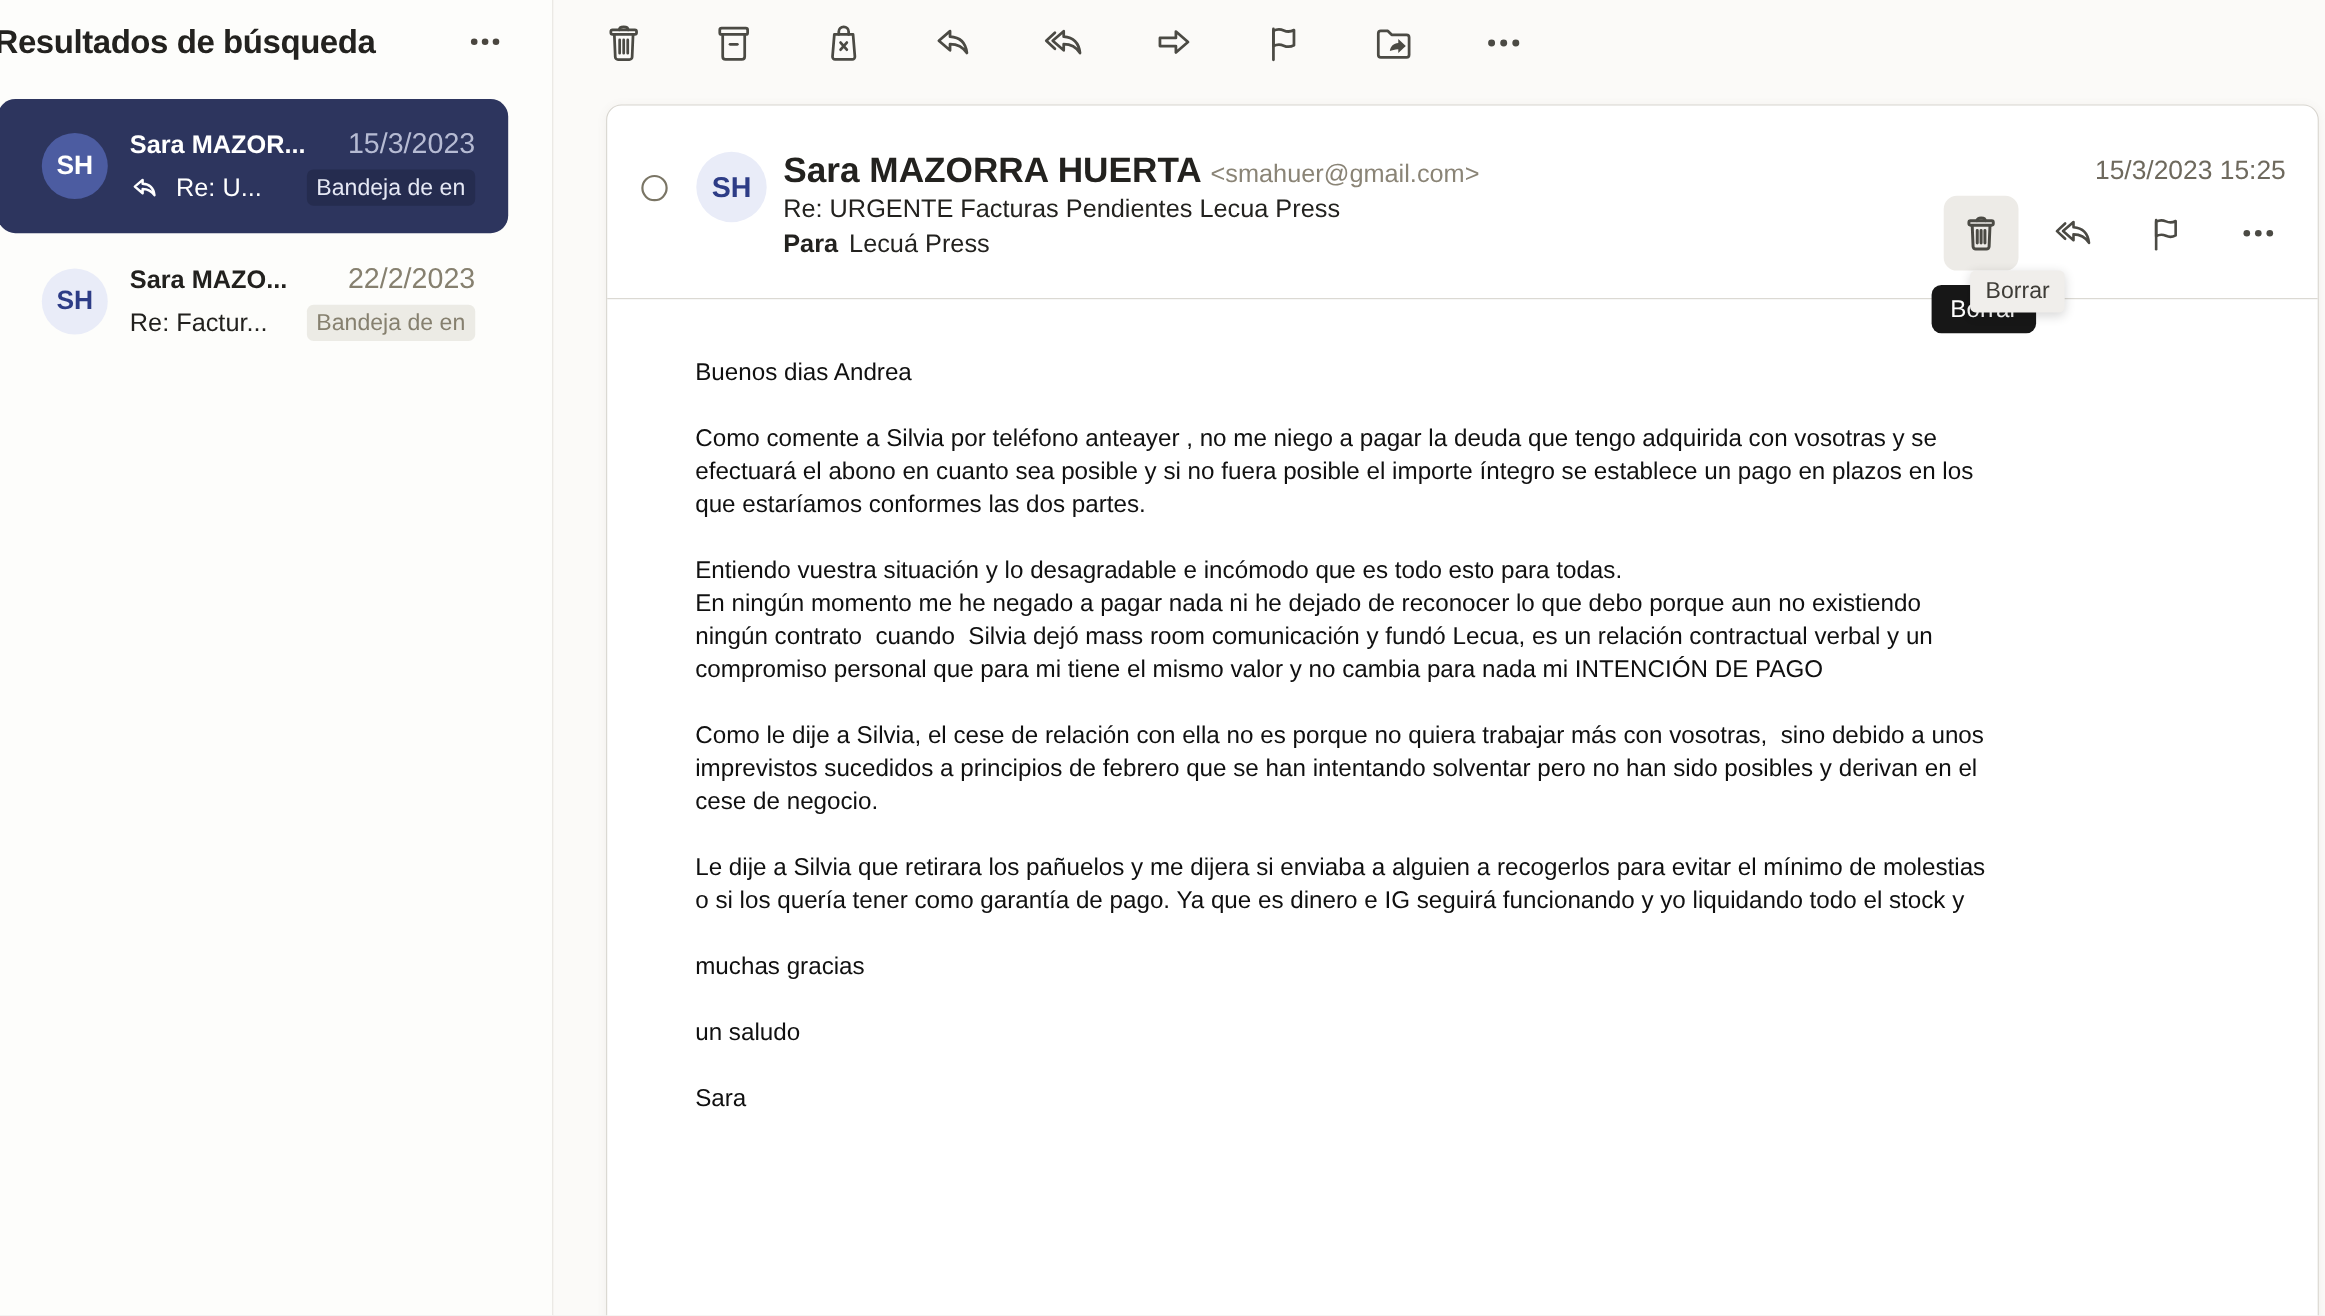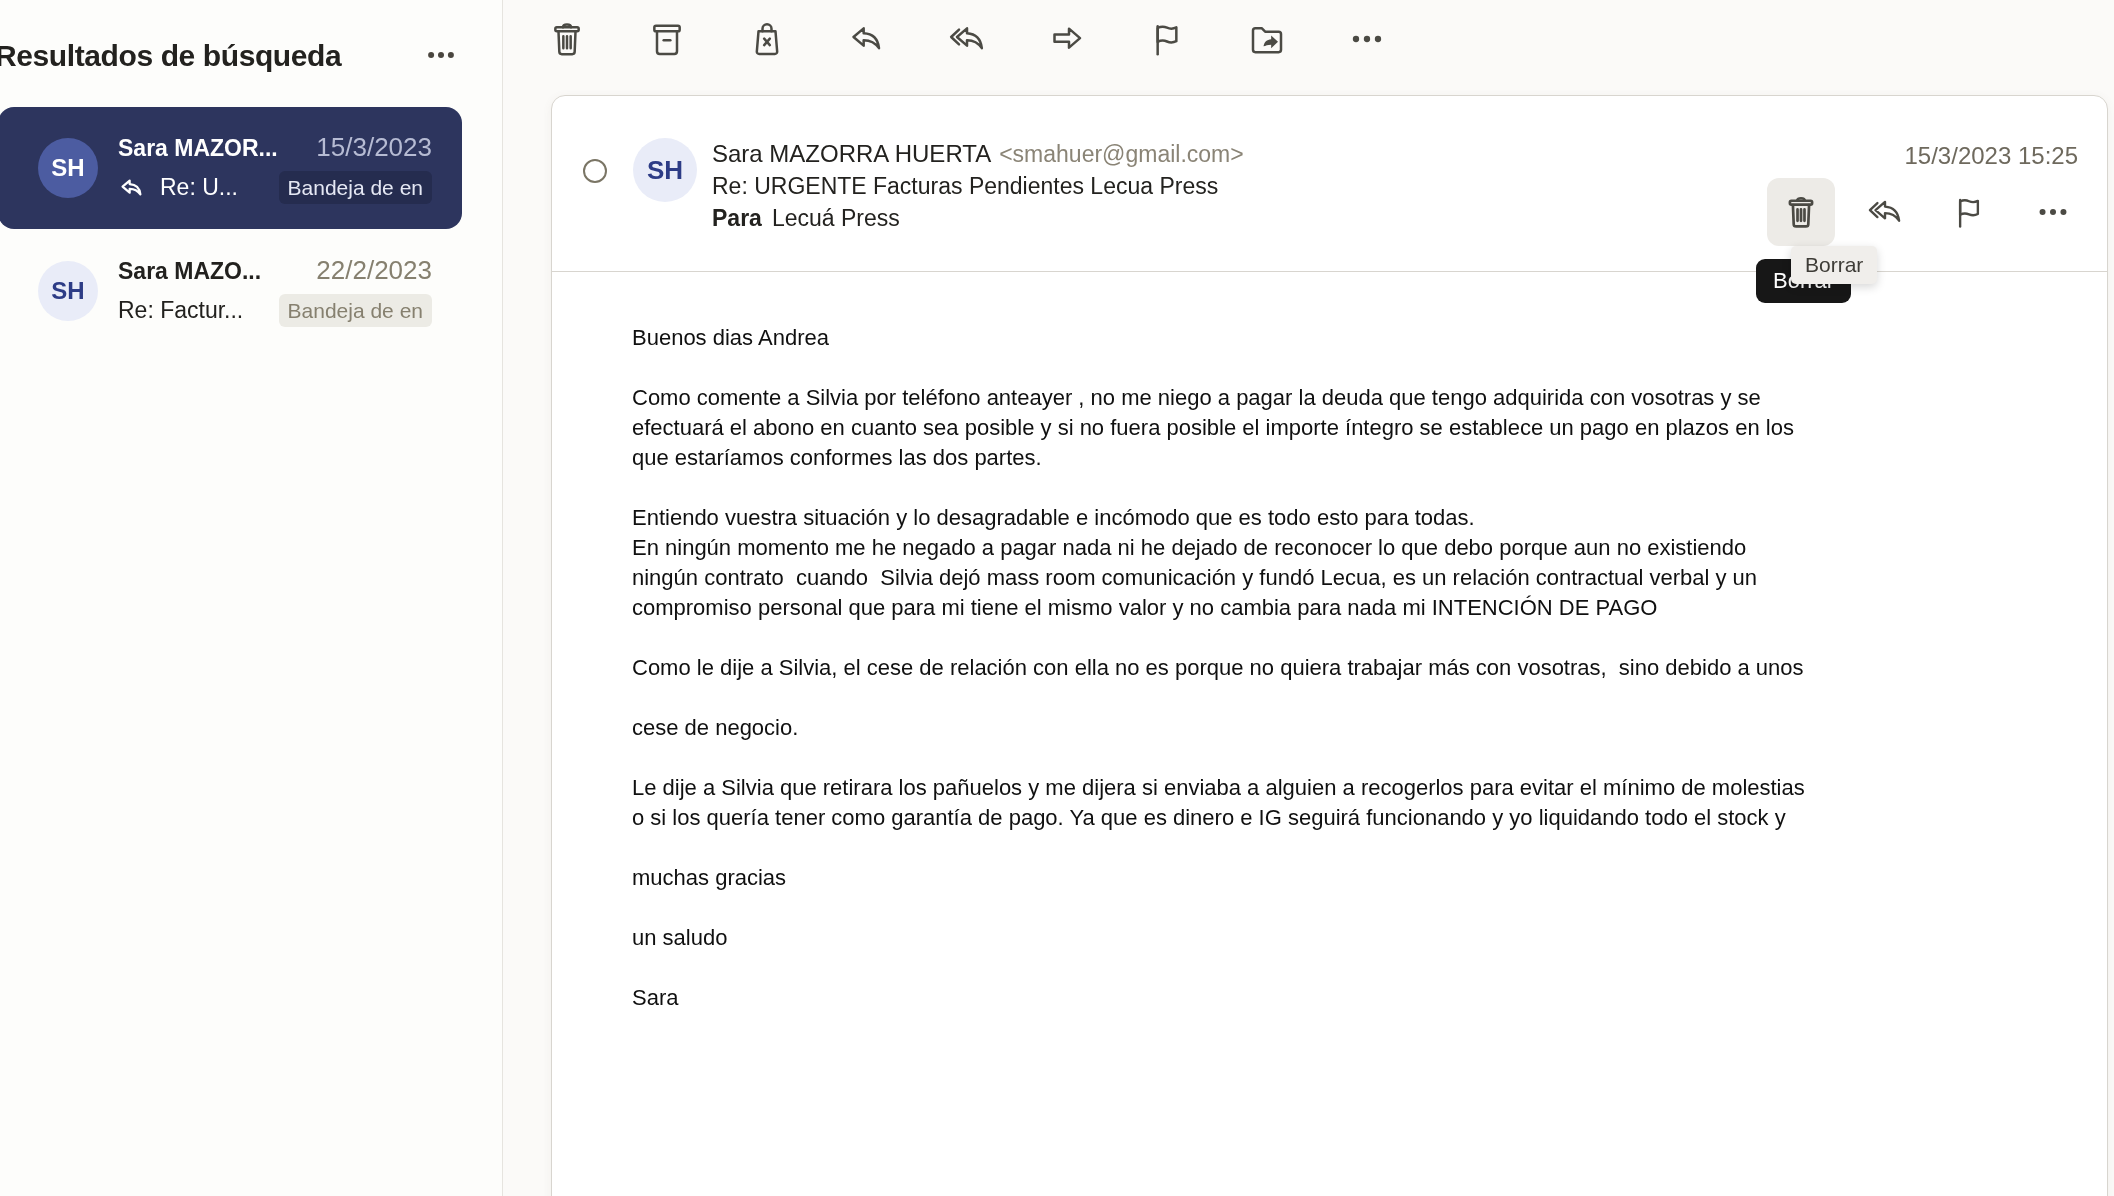--- a/index.html
+++ b/index.html
@@ -5,21 +5,21 @@
   * { box-sizing: border-box; }
   html,body { margin:0; padding:0; background:#e8e8e8; }
   .screen {
     position:relative; width:2114px; height:1196px; overflow:hidden;
     background:#fbfaf8; font-family:"Liberation Sans", sans-serif; color:#23221f;
   }
   button { font-family:inherit; background:none; border:none; padding:0; cursor:pointer; color:inherit; }
 
   
   .sidebar { position:absolute; left:0; top:0; bottom:0; width:503px; background:#fdfdfb; border-right:1px solid #e6e4df; }
-  .sb-header { position:relative; height:72px;margin-top:17px; }
+  .sb-header { position:relative; height:72px; }
   .sb-title { position:absolute; left:-5px; top:22px; margin:0; font-size:30px; font-weight:700; letter-spacing:-0.4px; color:#23221f; white-space:nowrap; }
   .sb-more { position:absolute; left:415px; top:18px; width:52px; height:42px; display:flex; align-items:center; justify-content:center; color:#4a463f; }
   .mail-list { padding:18px 40px 0 0; }
   .item { position:relative; display:flex; align-items:center; height:122px; border-radius:16px; padding:0 30px 0 40px; margin-left:-2px; }
   .item.selected { background:#2d355e; color:#fff; }
   .item.plain { height:96px; margin-top:14px; color:#22211e; }
   .avatar { flex:0 0 60px; width:60px; height:60px; border-radius:50%; display:flex; align-items:center; justify-content:center; font-size:24px; font-weight:600; }
   .selected .avatar { background:#4c5ca1; color:#ffffff; }
   .plain .avatar { background:#e9ecf8; color:#2d3c86; }
   .item-main { flex:1; min-width:0; margin-left:20px; }
@@ -42,21 +42,21 @@
   .tb-btn svg, .act-btn svg { display:block; }
 
   
   .card { position:absolute; left:47px; top:95px; width:1557px; height:1135px; background:#ffffff;
           border:1px solid #d8d5cf; border-radius:14px; box-shadow:0 2px 10px rgba(110,100,80,0.07); }
   .msg-header { position:relative; height:176px; border-bottom:1px solid #d8d5cf; }
   .radio { position:absolute; left:31px; top:63px; width:24px; height:24px; border:2px solid #7a7565; border-radius:50%; background:#fff; }
   .h-avatar { position:absolute; left:81px; top:42px; width:64px; height:64px; border-radius:50%;
               background:#e9ecf8; color:#2d3c86; font-size:26px; font-weight:600; display:flex; align-items:center; justify-content:center; }
   .h-meta { position:absolute; left:160px; top:42px; font-size:23px; line-height:32px; color:#23221f; }
-  .from-name { font-weight:400; font-size:24px; }
+  .from-name { font-weight:700; font-size:32px; }
   .from-email { color:#8a8476; margin-left:8px; }
   .to-label { font-weight:700; margin-right:10px;text-align:right; }
   .h-date { position:absolute; top:46px; right:29px; font-size:24px; color:#6e695d; white-space:nowrap; }
   .h-actions { position:absolute; top:82px; right:20px; display:flex; gap:16px; align-items:center; }
   .act-btn { width:68px; height:68px; border-radius:12px; display:flex; align-items:center; justify-content:center; color:#4b4a44; }
   .act-btn.hovered { background:#edebe7; }
   .tooltip-dark { position:absolute; left:1204px; top:163px; z-index:2; background:#171717; color:#ffffff;
                   font-size:22px; padding:9px 17px; border-radius:9px; white-space:nowrap; }
   .tooltip-light { position:absolute; left:1239px; top:150px; z-index:3; background:#f0eeeb; color:#3e3c37;
                    font-size:21px; padding:7px 14px; border-radius:5px; white-space:nowrap; box-shadow:0 3px 10px rgba(0,0,0,0.16); }
@@ -281,21 +281,21 @@
 
         <p class="para">
           <span class="line">Entiendo vuestra situación y lo desagradable e incómodo que es todo esto para todas.</span><br>
           <span class="line">En ningún momento me he negado a pagar nada ni he dejado de reconocer lo que debo porque aun no existiendo</span><br>
           <span class="line">ningún contrato  cuando  Silvia dejó mass room comunicación y fundó Lecua, es un relación contractual verbal y un</span><br>
           <span class="line">compromiso personal que para mi tiene el mismo valor y no cambia para nada mi INTENCIÓN DE PAGO</span>
         </p>
 
         <p class="para">
           <span class="line">Como le dije a Silvia, el cese de relación con ella no es porque no quiera trabajar más con vosotras,  sino debido a unos</span><br>
-          <br>
+          <span class="line">imprevistos sucedidos a principios de febrero que se han intentando solventar pero no han sido posibles y derivan en el</span><br>
           <span class="line">cese de negocio.</span>
         </p>
 
         <p class="para">
           <span class="line">Le dije a Silvia que retirara los pañuelos y me dijera si enviaba a alguien a recogerlos para evitar el mínimo de molestias</span><br>
           <span class="line">o si los quería tener como garantía de pago. Ya que es dinero e IG seguirá funcionando y yo liquidando todo el stock y</span><br>
         </p>
 
         <p class="para">muchas gracias</p>
         <p class="para">un saludo</p>

